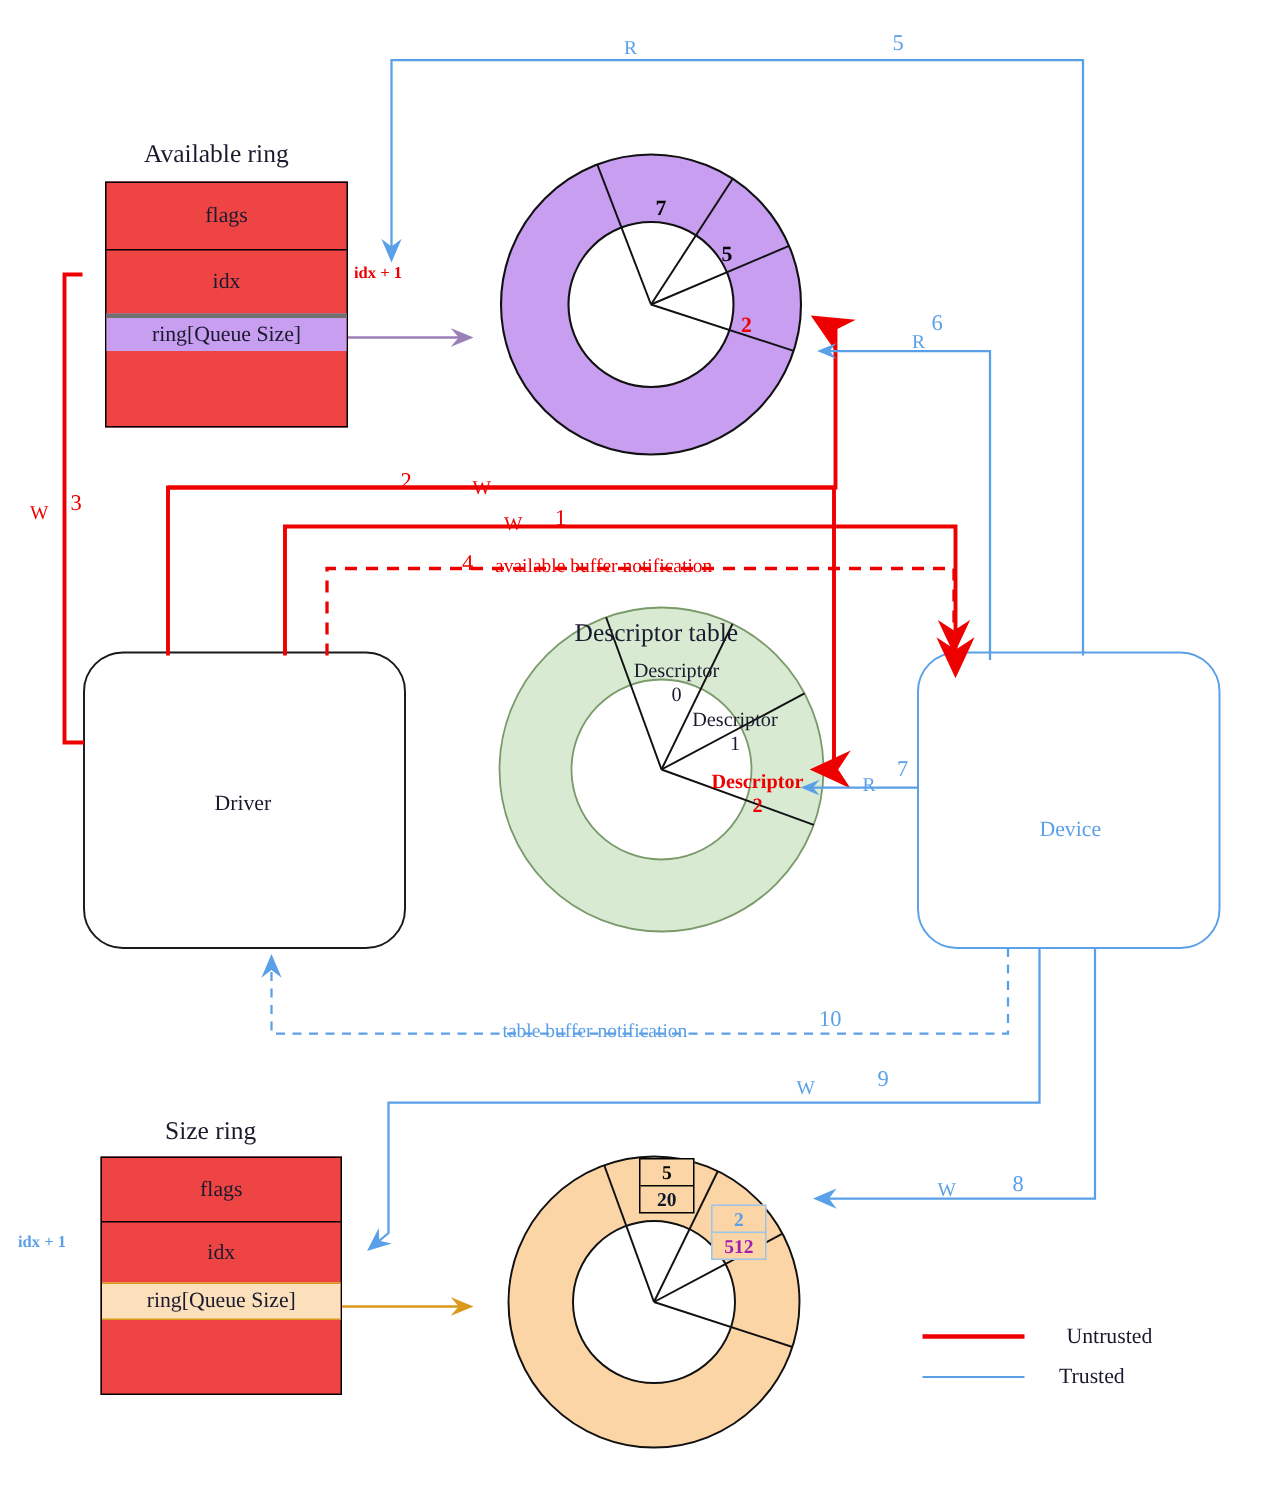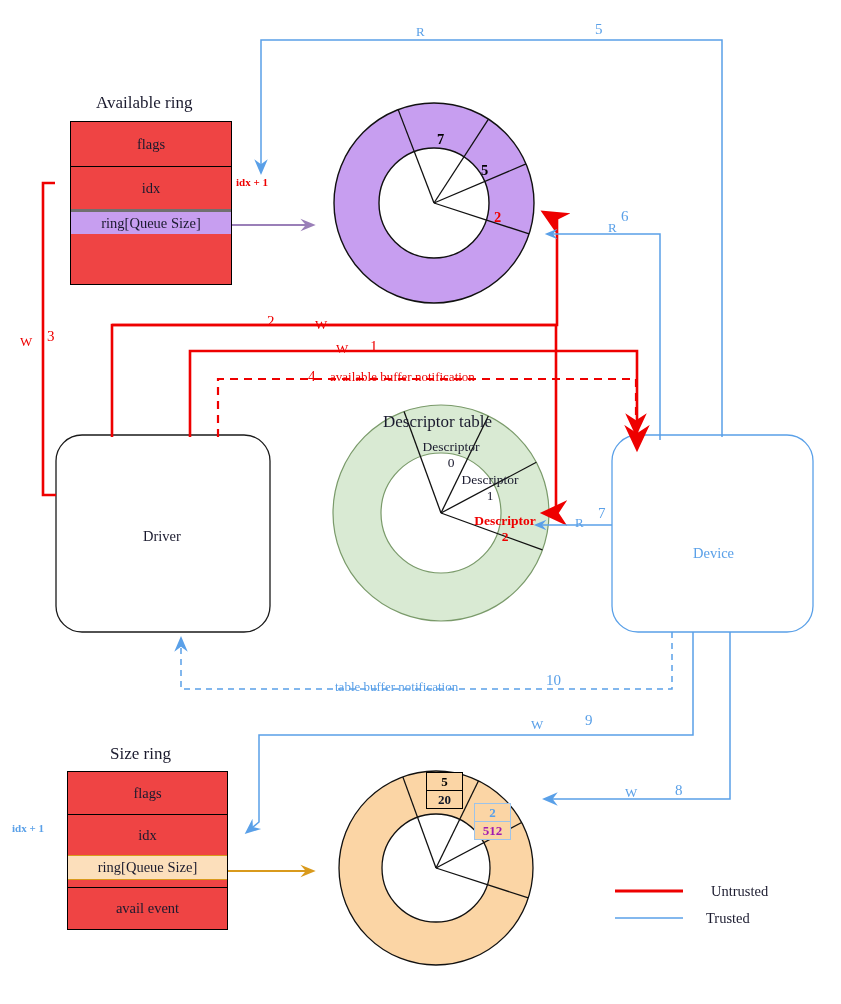--- a/index.html
+++ b/index.html
@@ -134,21 +134,20 @@
 
   <div class="lbl boxtxt red" style="left:236px;top:176px;font-weight:bold;">idx + 1</div>
 
   <div class="lbl tbl-title ink" style="left:110px;top:744px;">Size ring</div>
 
   <div class="ringtable" style="left:67px;top:771px;width:161px;height:159px;">
     <div class="row" style="height:42px;">flags</div>
     <div class="row sep-thin" style="height:41px;">idx</div>
     <div class="row sep-gray hl-orange" style="height:25px;">ring[Queue Size]</div>
     <div class="row" style="height:7px;"></div>
-    <div class="row sep-thin" style="height:41px;">avail event</div>
   </div>
 
   <div class="lbl boxtxt blue" style="left:12px;top:822px;font-weight:bold;">idx + 1</div>
 
   <div class="lbl donut-num" style="left:437px;top:131px;color:#000;">7</div>
   <div class="lbl donut-num" style="left:481px;top:162px;color:#000;">5</div>
   <div class="lbl donut-num" style="left:494px;top:209px;color:#ee0000;">2</div>
 
   <div class="lbl tbl-title ink" style="left:383px;top:412px;">Descriptor table</div>
 

